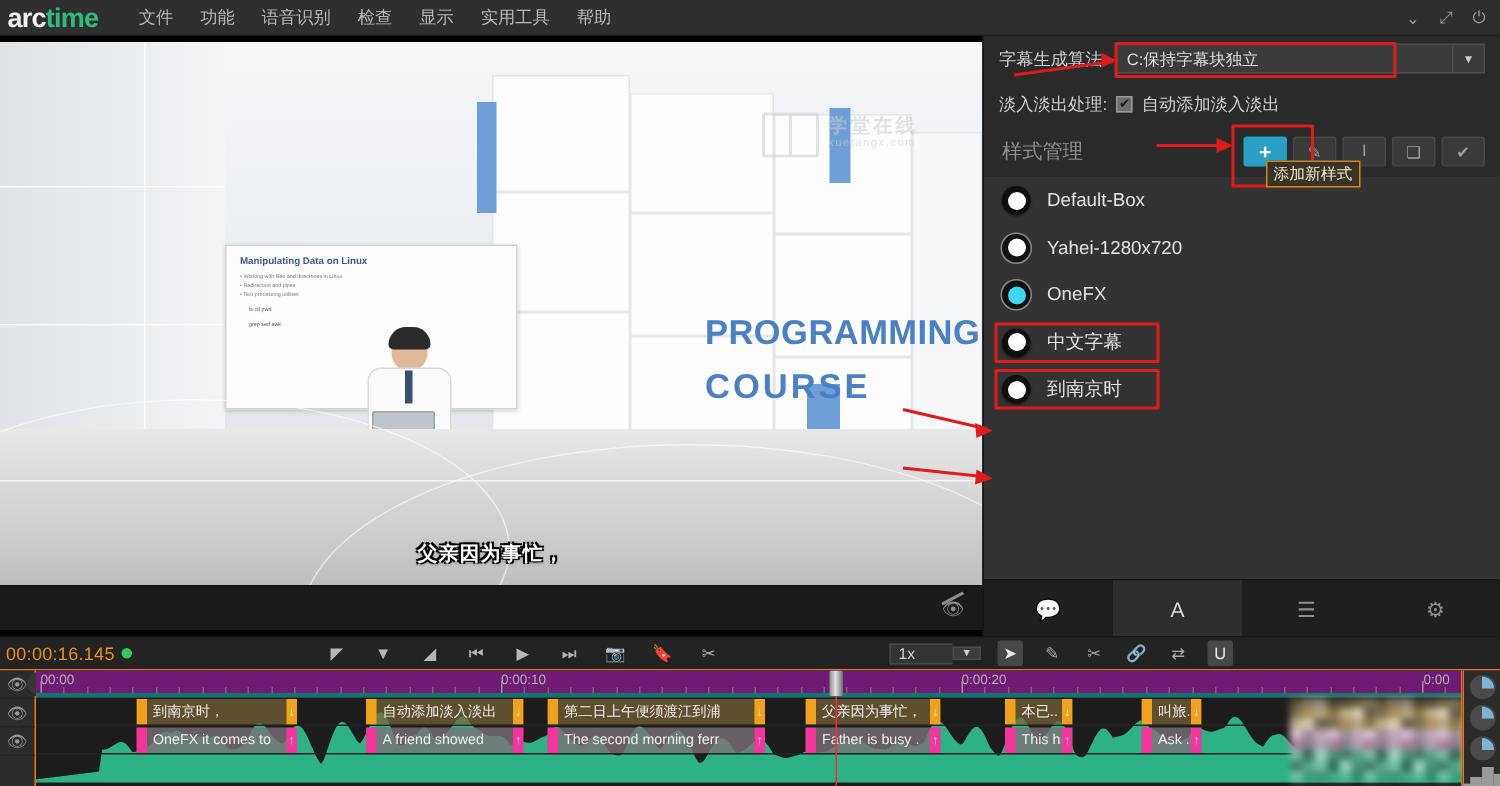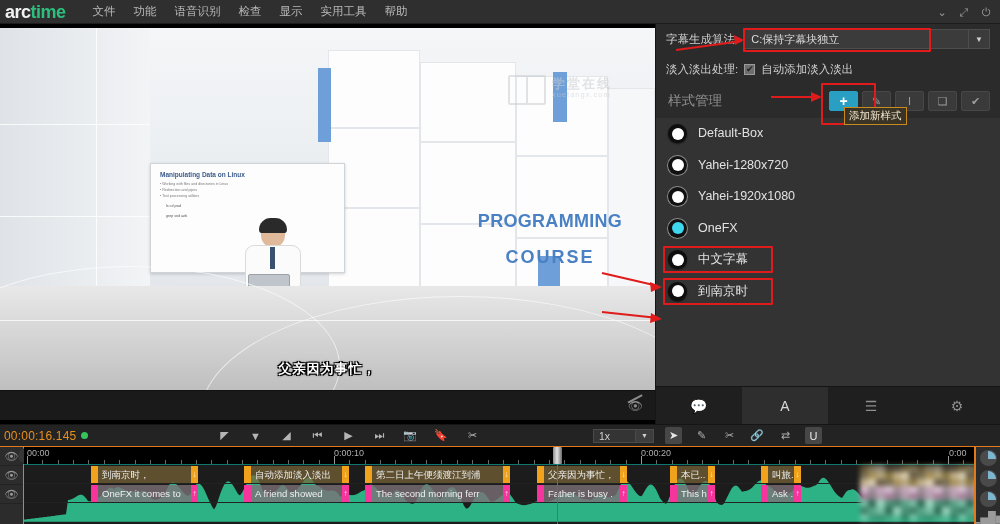--- a/index.html
+++ b/index.html
@@ -28,22 +28,22 @@
 
   
   .cube { position:absolute; background:#fdfdfd; border:1px solid #e3e6ea; }
   .cubeblue { position:absolute; background:#6f9fd8; }
   .shadewall { position:absolute; background:linear-gradient(180deg,#f4f6f8,#e3e7eb); }
   #floor { position:absolute; left:0; top:258px; width:655px; height:108px;
            background:linear-gradient(180deg,#e8e8e8,#cfcfcf 60%,#bdbdbd); }
   .floorline { position:absolute; background:rgba(255,255,255,.75); height:1px; }
   .arcline { position:absolute; border:1px solid rgba(255,255,255,.6); border-radius:50%; }
 
-  #pcLabel { position:absolute; left:470px; top:175px; width:160px; text-align:center;
-             color:#4a80c4; font-size:18px; font-weight:bold; letter-spacing:.3px; line-height:36px; }
+  #pcLabel { position:absolute; left:470px; top:175px; width:160px; text-align:left;
+             color:#4a80c4; font-size:23px; font-weight:bold; letter-spacing:.3px; line-height:36px; }
   #pcLabel div:nth-child(2){ letter-spacing:2px; }
 
   
   #screen { position:absolute; left:150px; top:135px; width:195px; height:110px; background:#fdfdfd;
             border:1px solid #cfd4d9; box-shadow:0 1px 3px rgba(0,0,0,.18); padding:7px 9px; overflow:hidden; }
   #screen .st { font-size:6.5px; color:#3c5b8a; font-weight:bold; margin-bottom:4px; }
   #screen .sl { font-size:3.6px; color:#7a7a7a; margin-bottom:2px; }
   #screen .sb { font-size:3.6px; color:#555; margin:6px 0 1px 6px; }
 
   
@@ -120,36 +120,36 @@
 
   
   #timeline { height:100px; background:#232323; border-top:1px solid #151515; position:relative; }
   #tlbar { height:22px; display:flex; align-items:center; position:relative; border-bottom:1px solid #e07a1c; }
   #tcode { font-size:12px; color:#e8901e; font-family:"Liberation Sans",sans-serif; padding-left:4px;
            letter-spacing:.2px; display:flex; align-items:center; gap:5px; }
   #recdot { width:7px; height:7px; border-radius:50%; background:#35c45c; display:inline-block; }
   #playctrls { position:absolute; left:218px; display:flex; align-items:center; gap:18px; }
   .pic { color:#b5b5b5; font-size:11px; display:flex; align-items:center; justify-content:center; width:13px; }
   #rightctrls { position:absolute; right:178px; display:flex; align-items:center; gap:11px; }
-  #speedsel { display:flex; height:14px; }
+  #speedsel { display:flex; height:14px;align-items:center; }
   #speedbox { width:42px; background:#343434; border:1px solid #4a4a4a; border-right:none; color:#d0d0d0;
               font-size:10.5px; display:flex; align-items:center; padding-left:5px; }
   #speedarr { width:19px; background:#3d3d3d; border:1px solid #4a4a4a; display:flex; align-items:center;
               justify-content:center; font-size:7px; color:#cfcfcf; }
   .tbtn { width:17px; height:17px; display:flex; align-items:center; justify-content:center;
           color:#a9a9a9; font-size:11px; border-radius:2px; }
   .tbtn.on { background:#474747; color:#e8e8e8; }
 
   #tlbody { height:77px; display:flex; position:relative; }
   #tracksidebar { width:24px; background:#2c2c2c; border-right:1px solid #e07a1c; }
   .tsrow { height:19px; display:flex; align-items:center; justify-content:center; color:#999;
            font-size:11px; border-bottom:1px solid #232323; }
   .tsrow.head { height:18px; background:#363636; color:#cfcfcf; font-size:13px; }
   #tracksarea { flex:1; position:relative; background:#1c1c1c; overflow:hidden; }
-  #ruler { height:18px; background:#000000; position:relative; border-bottom:1px solid #0f766e; }
+  #ruler { height:18px; background:#701a75; position:relative; border-bottom:3px solid #0f766e; }
   .rlabel { position:absolute; top:1px; font-size:9px; color:#b0b0b0; }
   .rtick { position:absolute; bottom:0; width:1px; height:4px; background:#6a6a6a; }
   .rtick.maj { height:8px; background:#9a9a9a; }
   .trow { height:19px; position:relative; border-bottom:1px solid #232323; }
   #waveform { position:absolute; left:0; top:18px; width:100%; height:59px; }
   .clip { position:absolute; height:17px; top:1px; display:flex; align-items:center; overflow:hidden; }
   .clip .cap { width:7px; height:17px; flex:0 0 auto; }
   .clip .ctxt { font-size:9.5px; color:#f0f0f0; padding-left:4px; white-space:nowrap; overflow:hidden;
                 flex:1; line-height:17px; }
   .clip .cend { width:7px; height:17px; flex:0 0 auto; display:flex; align-items:center;
@@ -301,26 +301,20 @@
         <div class="swatch">
             <i></i>
           </div>
         <div class="sname">Default-Box</div>
       </div>
       <div class="srow">
         <div class="swatch ring">
             <i></i>
           </div>
         <div class="sname">Yahei-1280x720</div>
-      </div>
-      <div class="srow">
-        <div class="swatch ring">
-            <i></i>
-          </div>
-        <div class="sname">Yahei-1920x1080</div>
       </div>
       <div class="srow">
         <div class="swatch ring cyan">
             <i></i>
           </div>
         <div class="sname">OneFX</div>
       </div>
       <div class="srow">
         <div class="swatch">
             <i></i>

